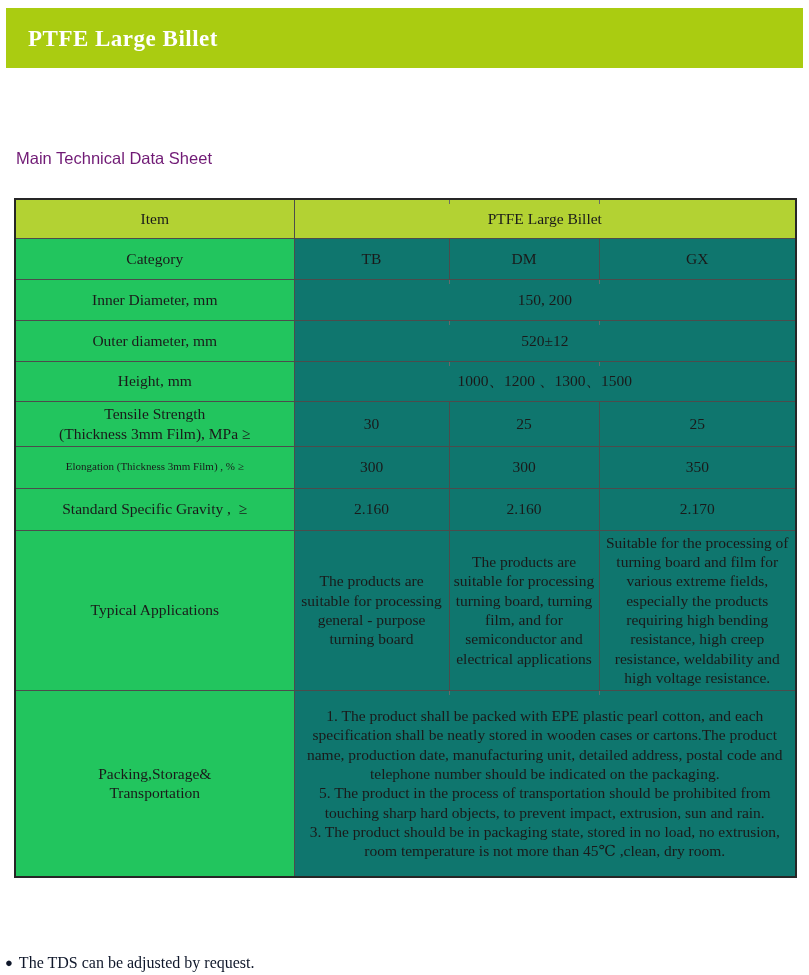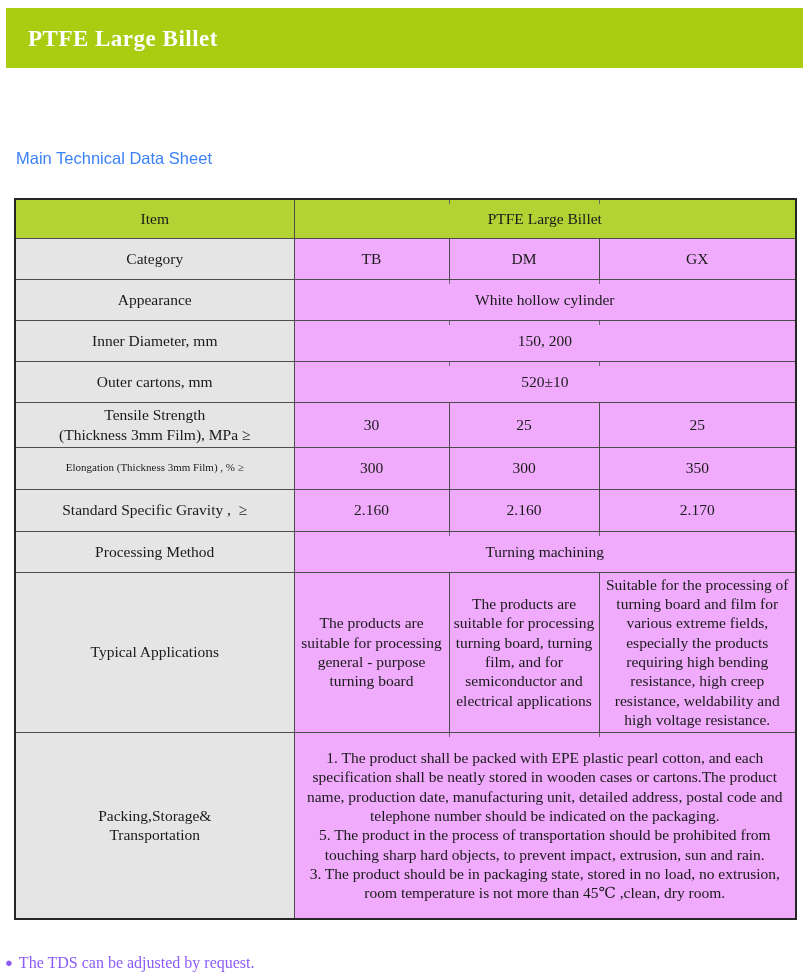--- a/index.html
+++ b/index.html
@@ -15,56 +15,56 @@
   }
   .topbar .title{
     margin:0;padding-left:22px;line-height:62px;font-size:23px;
     font-weight:bold;color:#ffffff;letter-spacing:.5px;
     font-family:"Liberation Serif","DejaVu Serif",serif;
   }
   
   .section-title{
     position:absolute;left:16px;top:149px;
     font-family:"Liberation Sans","DejaVu Sans",sans-serif;
-    font-size:16.5px;color:#3b82f6;
+    font-size:16.5px;color:#701a75;
   }
   
   table.tds{
     position:absolute;left:14px;top:198px;width:781px;
     border-collapse:collapse;table-layout:fixed;
     border:2px solid #262626;
   }
   table.tds td{
     border:1px solid #4c4c4c;
     font-size:15.5px;line-height:1.25;
     vertical-align:middle;text-align:center;
     padding:2px 4px;overflow:hidden;
   }
   tr.head td{background:#b3d233;}
-  td.label{background:#e5e5e5;}
-  td.val{background:#f0abfc;}
+  td.label{background:#22c55e;}
+  td.val{background:#0f766e;}
   
   td.ticks{position:relative;}
   td.ticks::before,td.ticks::after{
     content:"";position:absolute;top:-1px;width:1px;height:5px;background:#6a6a6a;
   }
   td.ticks::before{left:154px;}
   td.ticks::after{left:304px;}
   
   td.app{
     text-align:justify;padding:5px 8px;font-size:15px;line-height:1.27;
   }
   td.pack{
     text-align:justify;padding:8px 10px 8px 11px;font-size:15.5px;line-height:1.27;
     vertical-align:middle;
   }
   td.pack p{margin:0;}
   
   .footnote{
-    position:absolute;left:5px;top:954px;font-size:16px;color:#8b5cf6;
+    position:absolute;left:5px;top:954px;font-size:16px;color:#0f172a;
   }
   .footnote .bullet{font-size:13px;vertical-align:1px;margin-right:6px;}
 </style>
 </head>
 <body>
 
 <div class="topbar">
   <h1 class="title">PTFE Large Billet</h1>
 </div>
 
@@ -82,30 +82,30 @@
       <td class="label">Item</td>
       <td class="val ticks" colspan="3" style="background:#b3d233">PTFE Large Billet</td>
     </tr>
     <tr style="height:41px">
       <td class="label">Category</td>
       <td class="val">TB</td>
       <td class="val">DM</td>
       <td class="val">GX</td>
     </tr>
     <tr style="height:41px">
-      <td class="label">Appearance</td>
-      <td class="val ticks" colspan="3">White hollow cylinder</td>
-    </tr>
-    <tr style="height:41px">
       <td class="label">Inner Diameter, mm</td>
       <td class="val ticks" colspan="3">150, 200</td>
     </tr>
     <tr style="height:41px">
-      <td class="label">Outer cartons, mm</td>
-      <td class="val ticks" colspan="3">520±10</td>
+      <td class="label">Outer diameter, mm</td>
+      <td class="val ticks" colspan="3">520±12</td>
+    </tr>
+    <tr style="height:40px">
+      <td class="label">Height, mm</td>
+      <td class="val ticks" colspan="3">1000、1200 、1300、1500</td>
     </tr>
     <tr style="height:45px">
       <td class="label">
         <div>Tensile Strength</div>
         <div>(Thickness 3mm Film), MPa ≥</div>
       </td>
       <td class="val">30</td>
       <td class="val">25</td>
       <td class="val">25</td>
     </tr>
@@ -113,24 +113,20 @@
       <td class="label" style="font-size:11px">Elongation (Thickness 3mm Film) , % ≥</td>
       <td class="val">300</td>
       <td class="val">300</td>
       <td class="val">350</td>
     </tr>
     <tr style="height:42px">
       <td class="label">Standard Specific Gravity ,&nbsp; ≥</td>
       <td class="val">2.160</td>
       <td class="val">2.160</td>
       <td class="val">2.170</td>
-    </tr>
-    <tr style="height:41px">
-      <td class="label">Processing Method</td>
-      <td class="val ticks" colspan="3">Turning machining</td>
     </tr>
     <tr style="height:154px">
       <td class="label">Typical Applications</td>
       <td class="val app">The products are suitable for processing general - purpose turning board</td>
       <td class="val app">The products are suitable for processing turning board, turning film, and for semiconductor and electrical applications</td>
       <td class="val app">Suitable for the processing of turning board and film for various extreme fields, especially the products requiring high bending resistance, high creep resistance, weldability and high voltage resistance.</td>
     </tr>
     <tr style="height:187px">
       <td class="label">
         <div>Packing,Storage&amp;</div>

